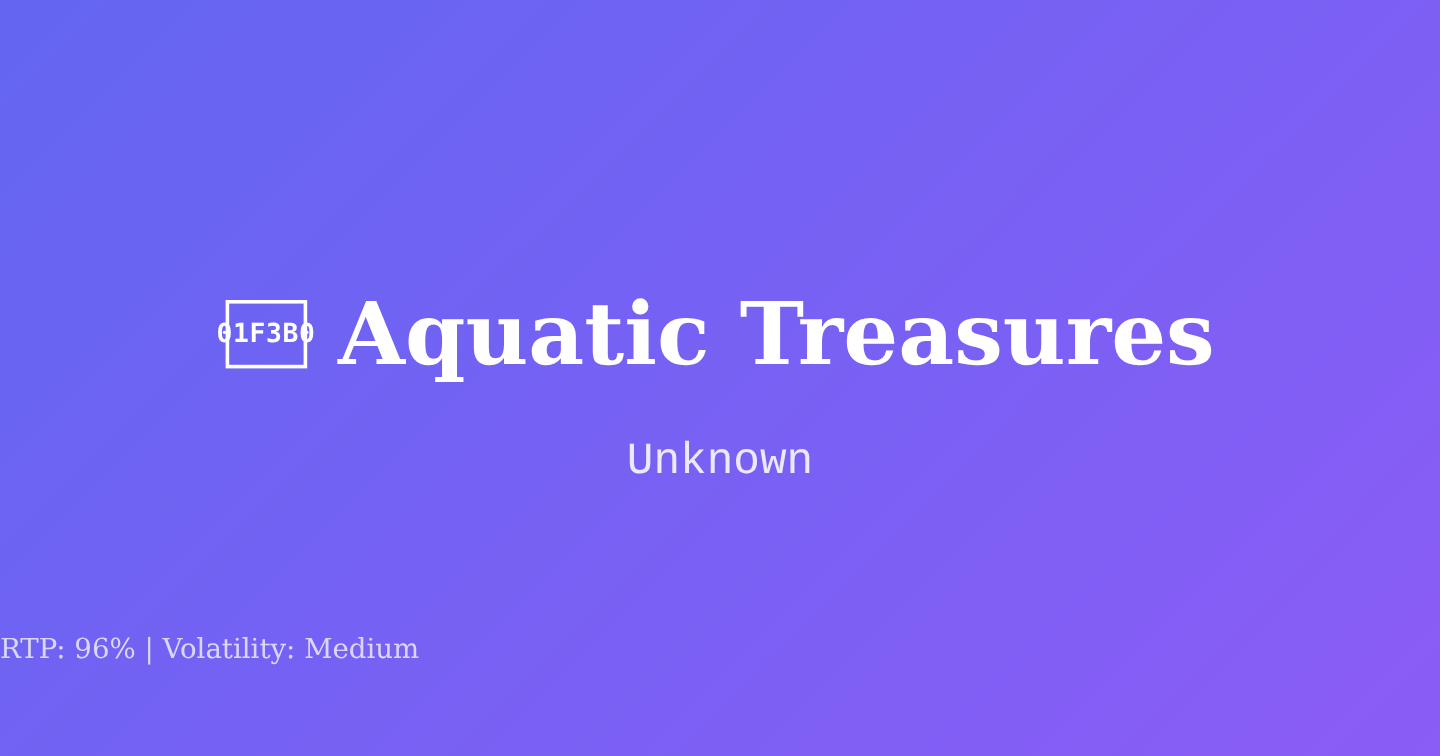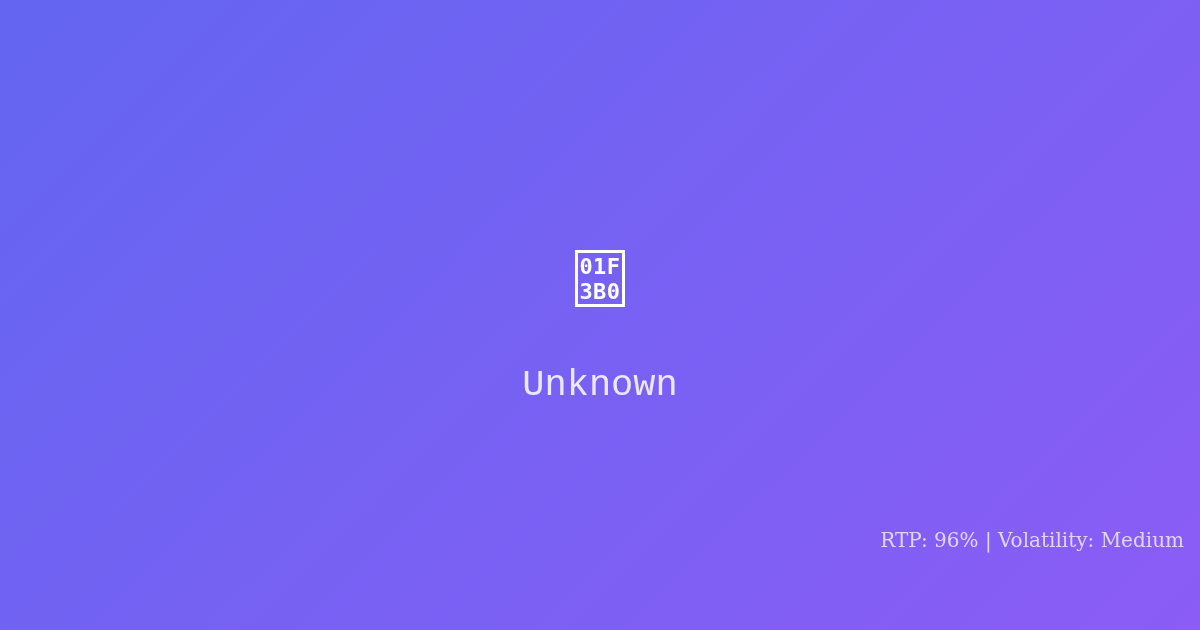--- a/index.html
+++ b/index.html
@@ -35,25 +35,25 @@
     display: flex;
     align-items: center;
     justify-content: center;
     gap: 26px;
     height: 92px;
   }
 
   
   .tofu-glyph {
     box-sizing: border-box;
-    width: 50px;
+    width: 68px;
     height: 57px;
     border: 3px solid #ffffff;
     display: flex;
-    flex-direction: column;
+    flex-direction: row;
     align-items: center;
     justify-content: center;
     flex: none;
     line-height: 1;
     padding: 1px 0 0 0;
   }
 
   .tofu-glyph span {
     font-family: "DejaVu Sans Mono", "Liberation Mono", monospace;
     font-size: 22px;
@@ -88,41 +88,42 @@
     line-height: 1.2;
     white-space: nowrap;
   }
 
   
   .stats {
     position: absolute;
     top: 527px;
     left: 0;
     right: 16px;
-    text-align: right;
+    text-align: left;
     font-family: "DejaVu Serif", "Liberation Serif", serif;
-    font-size: 20px;
+    font-size: 23px;
     font-weight: 400;
     color: rgba(255, 255, 255, 0.74);
     line-height: 1.3;
     white-space: nowrap;
   }
 </style>
 </head>
 <body>
 
 <div class="og-card">
 
   <div class="title-row">
 
     <div class="tofu-glyph">
       <span>01F</span>
       <span>3B0</span>
     </div>
 
+    <div class="game-title">Aquatic Treasures</div>
 
   </div>
 
   <div class="provider">Unknown</div>
 
   <div class="stats">RTP: 96% | Volatility: Medium</div>
 
 </div>
 
 </body></html>

